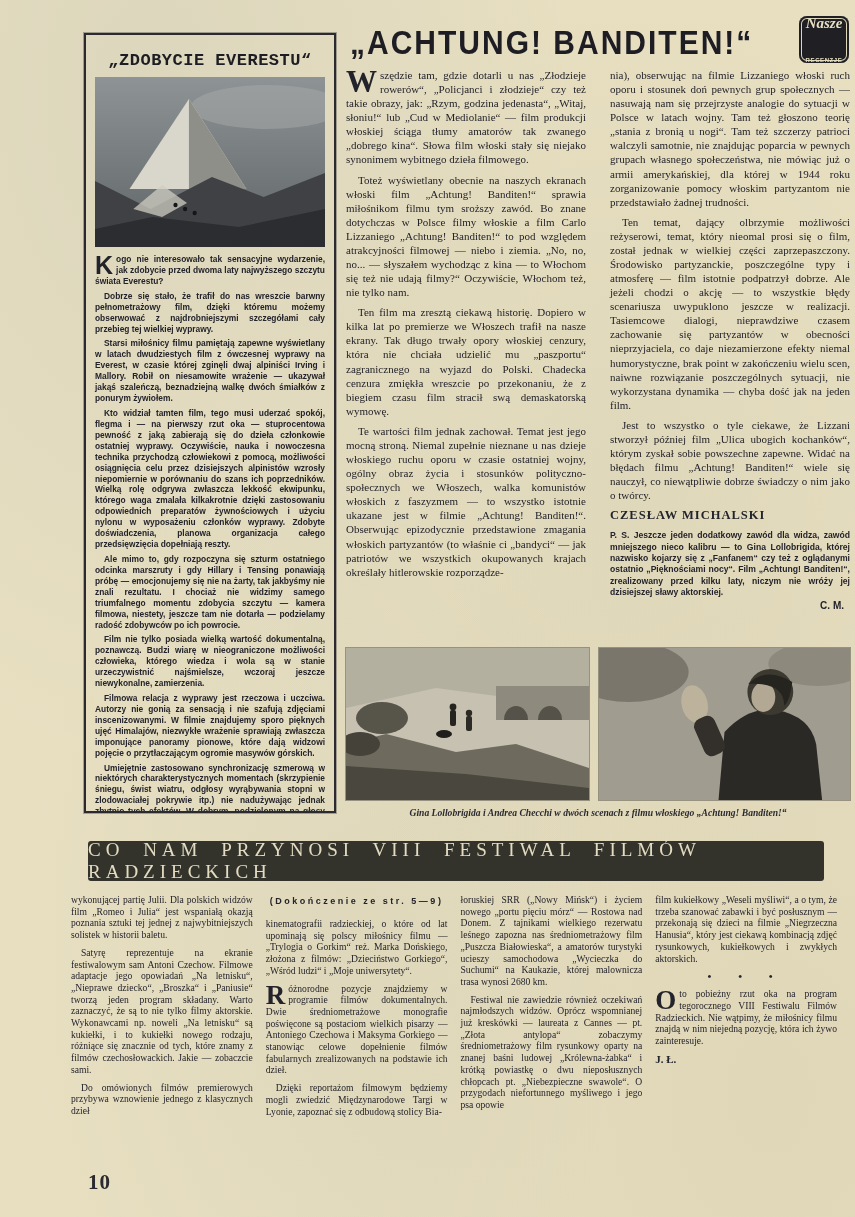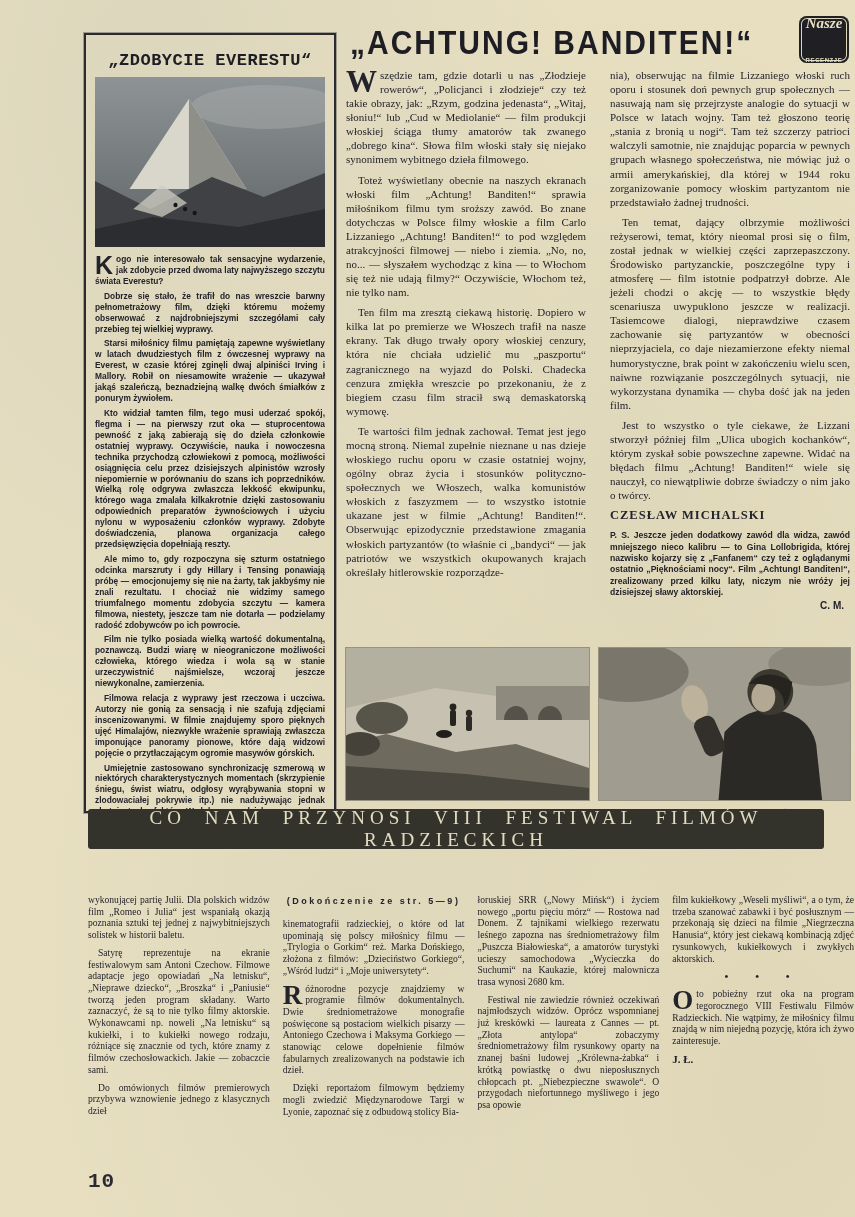--- a/index.html
+++ b/index.html
@@ -50,37 +50,37 @@
   .ps-sig { font-family:"Liberation Sans", sans-serif; font-weight:bold; font-size:10px;
     text-align:right; padding-right:6px; margin-top:2px; }
   
   .photos { position:absolute; left:346px; top:648px; width:504px; height:152px; display:flex; gap:10px; }
   .still { position:relative; overflow:hidden; background:#8a877c; box-shadow:0 0 0 1px rgba(40,40,40,.4); }
   .still svg { display:block; width:100%; height:100%; }
   .still-left { width:243px; } .still-right { width:251px; }
   .caption { position:absolute; left:346px; top:807px; width:504px; text-align:center;
     font-style:italic; font-weight:bold; font-size:9.6px; color:#2a2a30; }
   
-  .banner { position:absolute; left:88px; top:809px; width:736px; height:40px;
+  .banner { position:absolute; left:88px; top:841px; width:736px; height:40px;
     background:#33332c; color:#e3dcc0; border-radius:3px;
     display:flex; align-items:center; justify-content:center;
-    font-family:"Liberation Serif", serif; font-size:19px; letter-spacing:5px; word-spacing:9px;text-align:center; }
-  .bottom { position:absolute; left:88px; top:894px; width:766px; height:302px;
+    font-family:"Liberation Serif", serif; font-size:19px; letter-spacing:5px; word-spacing:9px; }
+  .bottom { position:absolute; left:71px; top:894px; width:766px; height:302px;
     display:flex; gap:13px; overflow:hidden; }
   .bcol { flex:1; min-width:0; }
   .bottom .para { font-size:9.6px; line-height:1.22; text-align:justify; margin:0 0 6px; text-indent:10px; }
   .bottom .noindent-first .para:first-child,
   .bottom .bcol > [data-bind-list].noindent-first .para:first-child { text-indent:0; }
   .bottom .para.dropcap { text-indent:0; }
   .bottom .dropcap::first-letter { float:left; font-size:27px; line-height:22px; padding:1px 3px 0 0; font-weight:bold; }
   .note { font-family:"Liberation Sans", sans-serif; font-weight:bold; font-size:9px;
     letter-spacing:2.5px; text-align:center; margin:2px 0 12px; }
   .separator { text-align:center; letter-spacing:12px; font-weight:bold; font-size:11px; margin:4px 0 6px; }
   .signature { font-weight:bold; font-size:11px; padding-right:18px; margin-top:2px; }
-  .pagenum { position:absolute; left:88px; top:1170px; font-family:Liberation Mono, monospace;
+  .pagenum { position:absolute; left:88px; top:1170px; font-family:Liberation Serif, serif;
     font-weight:bold; font-size:21px; letter-spacing:1px; color:#2a2a30; }
 </style>
 </head>
 <body>
 
 <div class="page">
 
   <div class="everest">
     <h2 data-bind="everest_box.title">„ZDOBYCIE EVERESTU“</h2>
     <div class="photo-frame">

